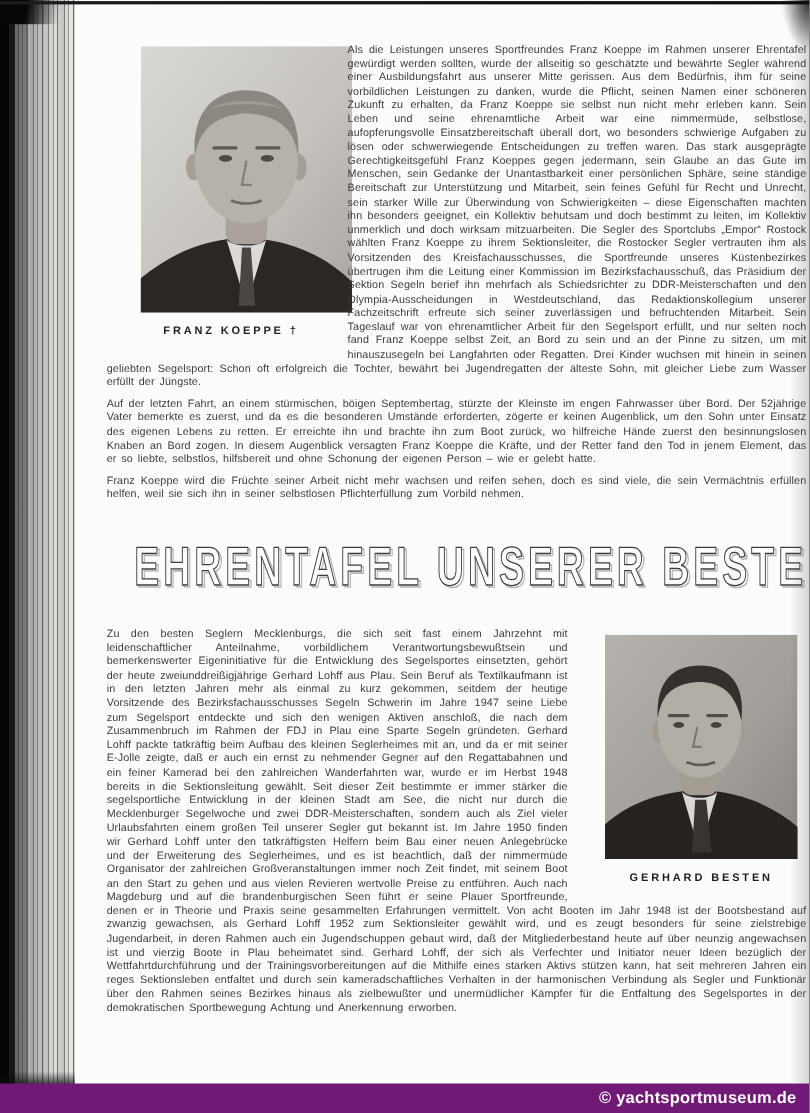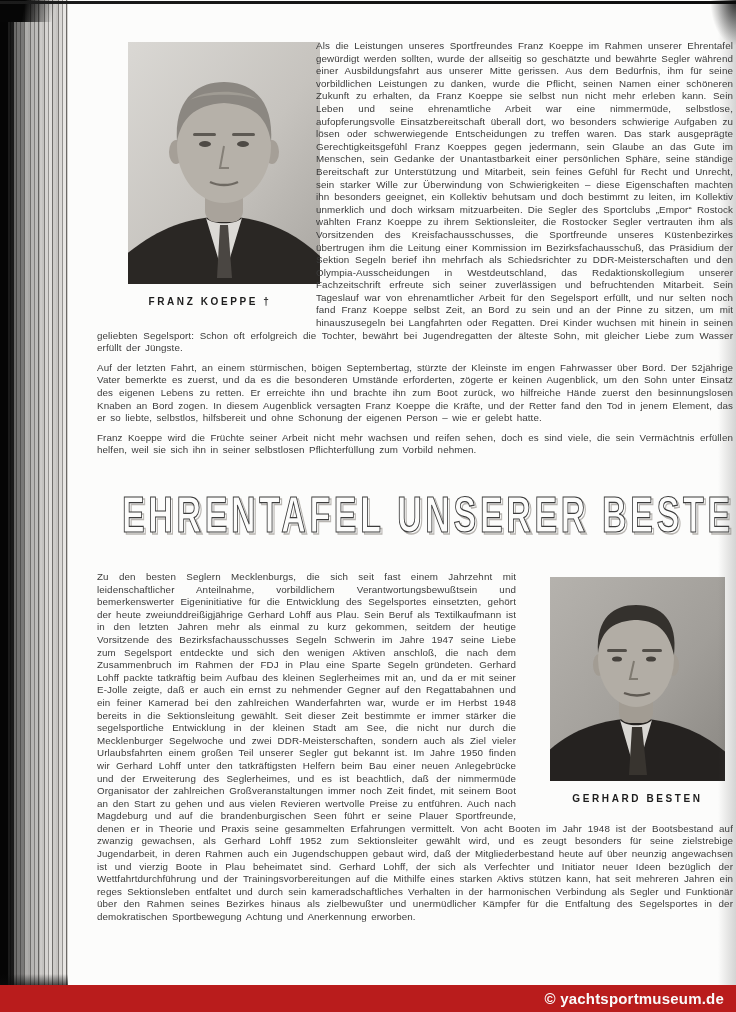--- a/index.html
+++ b/index.html
@@ -45,21 +45,21 @@
   .sec-koeppe { padding-top:40px; }
   .fig-koeppe { float:left; width:164px; margin:2px 24px 18px 31px; }
 
   .title-wrap { clear:both; margin:24px 0 0 23px; width:613px; height:64px; overflow:hidden; }
   .title-wrap svg { display:block; transform:scaleY(1.08); transform-origin:top left; }
 
   .sec-lohff { margin-top:26px; }
   .fig-lohff { float:right; width:175px; margin:6px 8px 10px 34px; }
 
   .bottom-bar { position:absolute; left:0; bottom:0; width:736px; height:27px;
-    background:#b91c1c; z-index:7; display:flex; align-items:center;
+    background:#701a75; z-index:7; display:flex; align-items:center;
     justify-content:flex-end; padding-right:12px; box-sizing:border-box; }
   .watermark { color:#fafafa; font-size:15px; font-weight:bold; letter-spacing:0.2px; }
 </style>
 </head>
 <body>
 
 <div class="scan">
   <div class="top-edge"></div>
   <div class="binding"></div>
   <div class="right-shade"></div>

